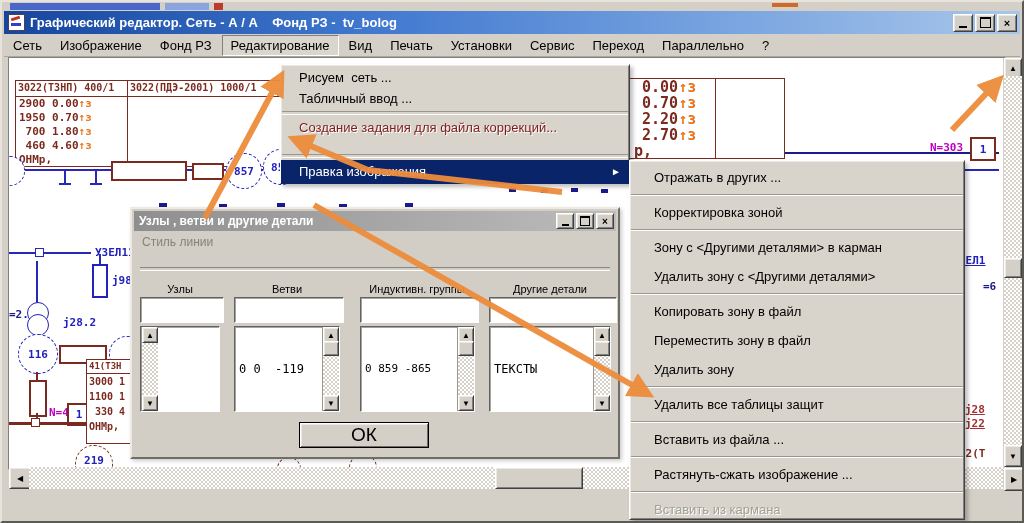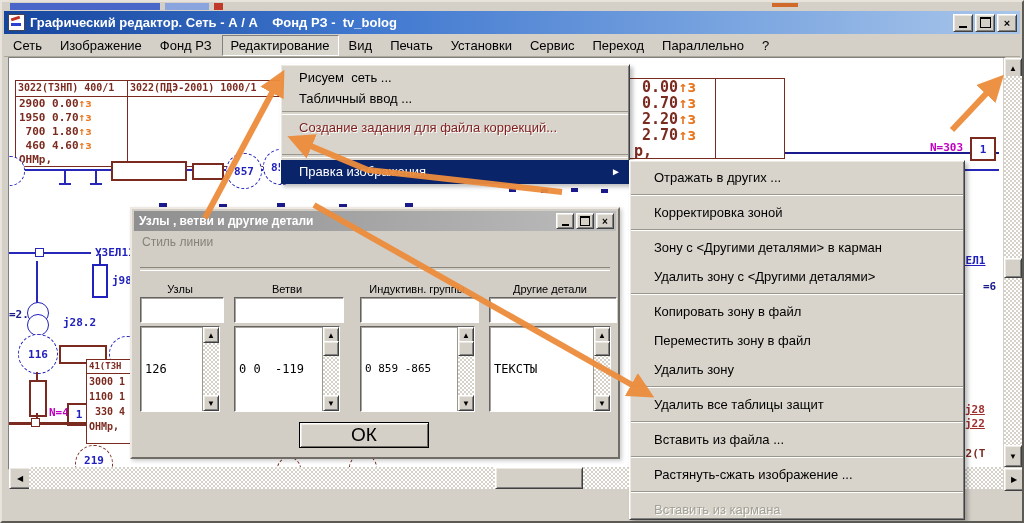--- a/index.html
+++ b/index.html
@@ -251,26 +251,20 @@
     <div class="colhead" style="left:102px;top:74px;width:106px;">Ветви</div>
     <div class="colhead" style="left:224px;top:74px;width:122px;">Индуктивн. группы</div>
     <div class="colhead" style="left:357px;top:74px;width:122px;">Другие детали</div>
 
     <input class="field abs" style="left: 8px; top: 88px; width: 78px; height: 22px;">
     <input class="field abs" style="left: 102px; top: 88px; width: 104px; height: 22px;">
     <input class="field abs" style="left: 228px; top: 88px; width: 113px; height: 22px;">
     <input class="field abs" style="left: 357px; top: 88px; width: 122px; height: 22px;">
 
     <div class="lst" style="left:8px;top:117px;width:80px;height:86px;">
-      <div class="lstitems">
-        <div>126</div>
-        <div>827</div>
-        
-        
-      </div>
       <div class="lsb dith">
         <div class="sbtn" style="top:0;">▲</div>
         <div class="sbtn" style="bottom:0;">▼</div>
       </div>
     </div>
 
     <div class="lst" style="left:102px;top:117px;width:106px;height:86px;">
       <div class="lstitems">
         <div>0 0  -119</div>
         <div>0 0  -129</div>

